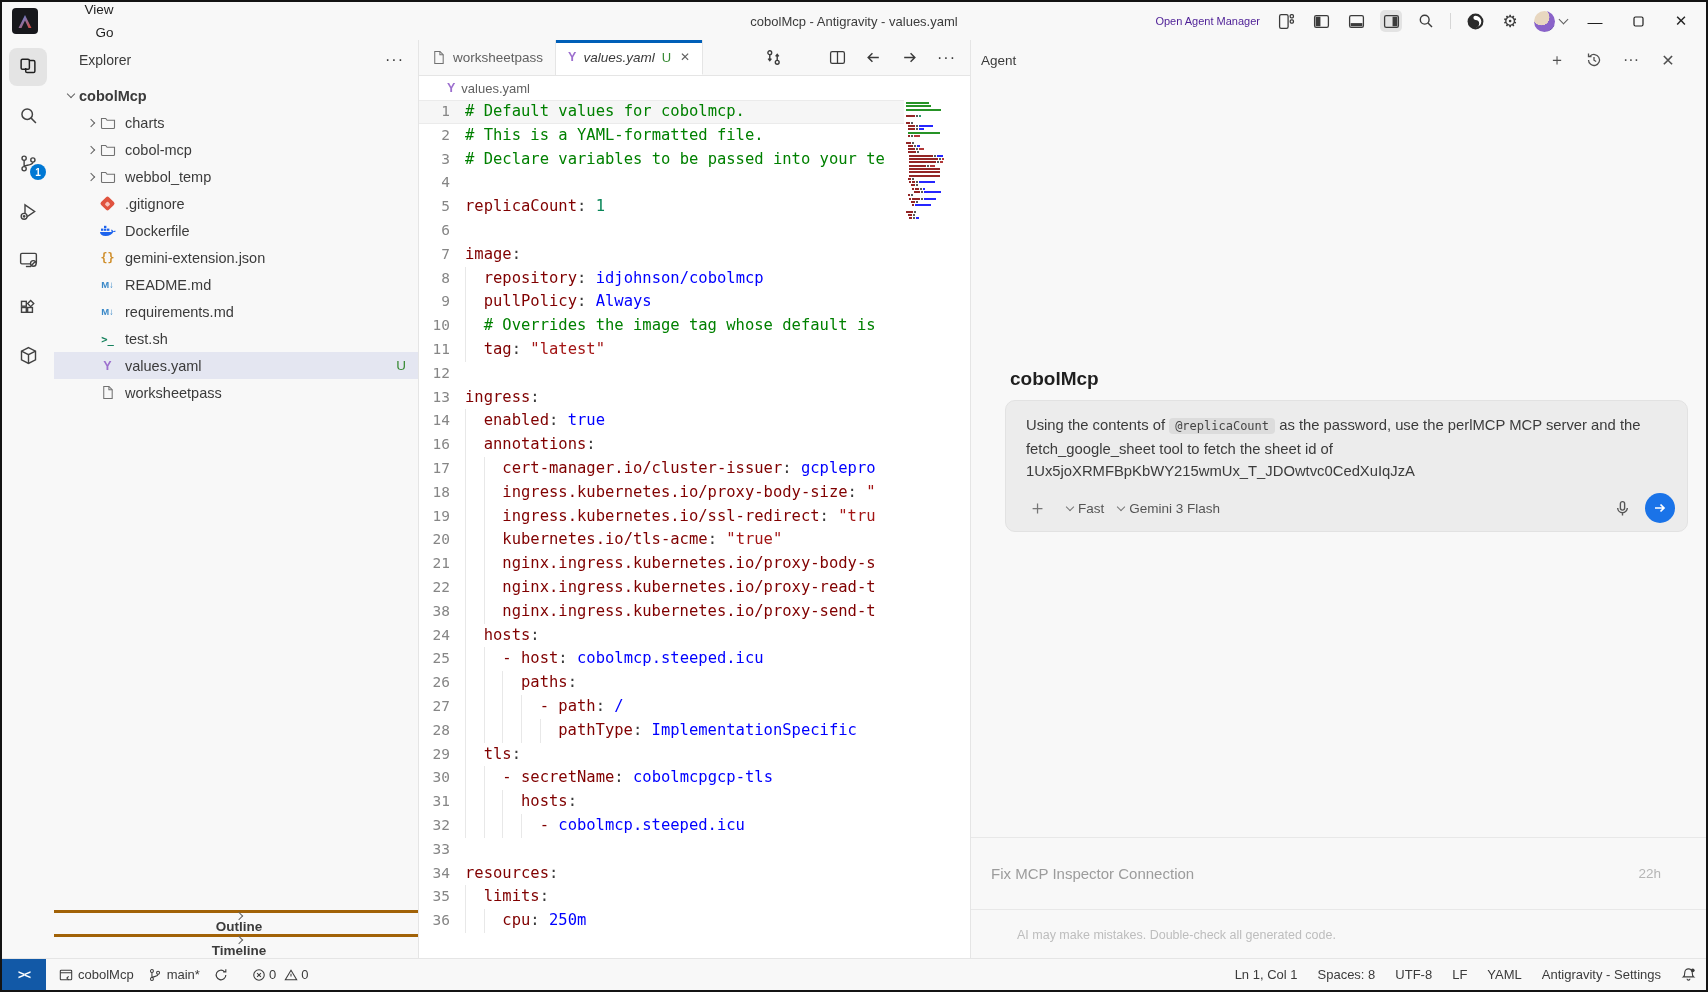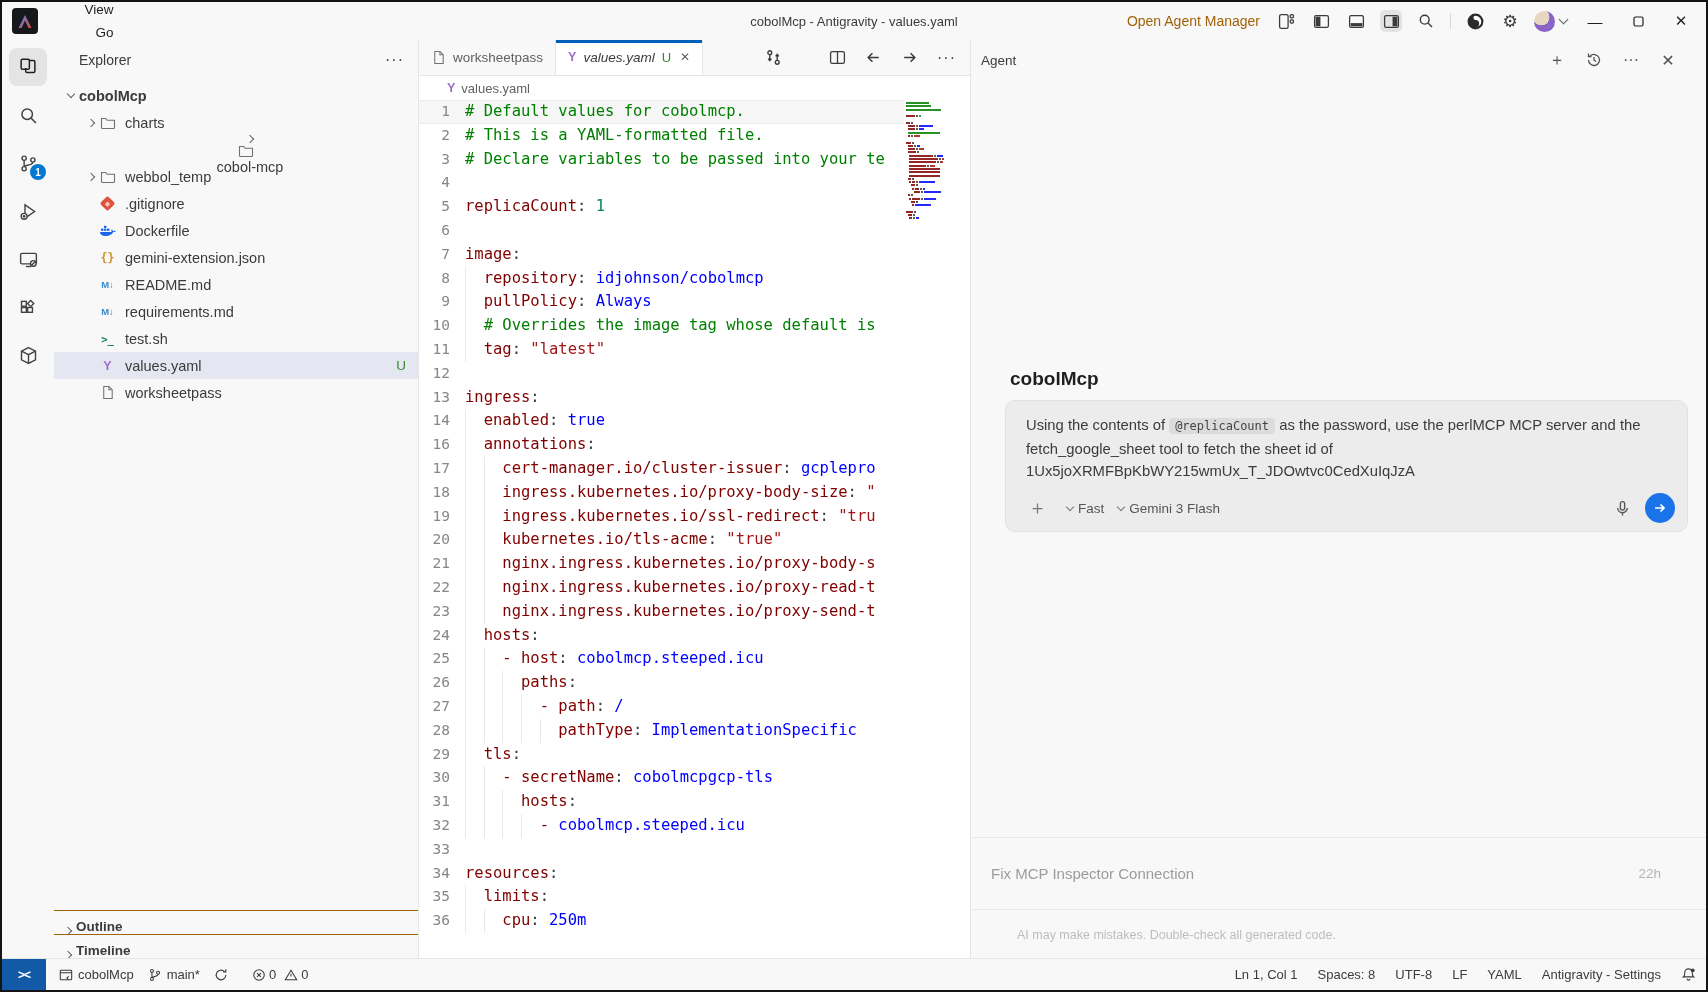--- a/index.html
+++ b/index.html
@@ -7,21 +7,21 @@
   .app{position:relative;width:1708px;height:992px;background:#f8f8f8;border:2px solid #141414;
        font-family:"Liberation Sans",sans-serif;color:#1f1f1f;overflow:hidden;}
 
   
   .titlebar{height:38px;display:flex;align-items:center;background:#f8f8f8;position:relative;padding-left:8px;}
   .logo{width:26px;height:26px;background:#17181c;border-radius:4px;display:flex;align-items:center;justify-content:center;margin:0 8px 0 2px;}
   .menu{display:flex;align-items:flex-end;flex-direction:column;}
   .menu-item{font-size:13.5px;padding:4px 9px;border-radius:5px;color:#1f1f1f;cursor:default;}
   .win-title{position:absolute;left:50%;top:50%;transform:translate(-50%,-50%);font-size:13px;color:#3b3b3b;white-space:nowrap;}
   .tb-right{margin-left:auto;display:flex;align-items:center;gap:13px;padding-right:10px;}
-  .tb-label{font-size:14px;color:#a16207;margin-right:2px;}
+  .tb-label{font-size:11px;color:#4c1d95;margin-right:2px;}
   .tb-ic{width:22px;height:22px;display:flex;align-items:center;justify-content:center;color:#3b3b3b;border-radius:5px;}
   .tb-ic.active{background:#e3e3e3;}
   .tb-sep{width:1px;height:16px;background:#d6d6d6;}
   .avatar{width:21px;height:21px;border-radius:50%;background:radial-gradient(circle at 35% 30%,#e8d7c0 0 40%,#8a63c9 41% 75%,#5b3fa0 76%);}
   .chev{width:7px;height:7px;border-right:1.5px solid #5f5f5f;border-bottom:1.5px solid #5f5f5f;transform:rotate(45deg);margin-top:-3px;}
   .win-btn{width:30px;height:28px;display:flex;align-items:center;justify-content:center;font-size:15px;color:#1f1f1f;}
 
   
   .main{position:absolute;top:38px;left:0;right:0;bottom:32px;display:flex;}
   
@@ -42,21 +42,21 @@
   .tr-chev .c-down{width:6px;height:6px;border-right:1.4px solid #646464;border-bottom:1.4px solid #646464;transform:rotate(45deg);margin-top:-3px;}
   .tr-icon{width:17px;height:17px;margin-right:9px;display:flex;align-items:center;justify-content:center;flex:none;}
   .tr-badge{margin-left:auto;margin-right:12px;color:#388a34;font-size:13.5px;}
   .ic-json{color:#cf8e2a;font-weight:bold;font-size:11.5px;font-family:"DejaVu Sans Mono",monospace;}
   .ic-md{color:#3b89c8;font-weight:bold;font-size:9.5px;}
   .ic-sh{color:#16825d;font-weight:bold;font-size:10.5px;font-family:"DejaVu Sans Mono",monospace;}
   .ic-yaml{color:#9c6fce;font-weight:bold;font-size:12.5px;}
   .ic-git{width:11px;height:11px;background:#e0533f;transform:rotate(45deg);border-radius:2px;position:relative;}
   .ic-git:after{content:"";position:absolute;left:3.5px;top:3.5px;width:4px;height:4px;background:#f8c3bb;border-radius:1px;}
   .sb-bottom{position:absolute;left:0;right:0;bottom:0;}
-  .sb-sec{height:24px;border-top:1px solid #a16207;display:flex;align-items:flex-end;padding-left:6px;font-size:13.5px;color:#3b3b3b;font-weight:bold;}
+  .sb-sec{height:24px;border-top:3px solid #a16207;display:flex;align-items:center;padding-left:6px;font-size:13.5px;color:#3b3b3b;font-weight:bold;flex-direction:column;}
   .sb-sec .tr-chev{width:16px;}
 
   
   .editor{flex:1;background:#fff;position:relative;border-right:1px solid #e5e5e5;min-width:0;}
   .tabbar{height:36px;background:#f8f8f8;border-bottom:1px solid #e5e5e5;display:flex;align-items:stretch;}
   .tab{display:flex;align-items:center;gap:7px;padding:0 12px;font-size:13.5px;color:#616161;border-right:1px solid #e5e5e5;position:relative;background:#f8f8f8;}
   .tab.active{background:#fff;color:#3b3b3b;border-bottom:1px solid #fff;}
   .tab.active:before{content:"";position:absolute;left:0;right:0;top:0;height:2.5px;background:#005fb8;}
   .tab .t-label.preview{font-style:italic;}
   .tab .t-mod{color:#388a34;font-size:13px;}
@@ -264,21 +264,21 @@
             <span class="tr-chev">
               <span class="c-right"></span>
             </span>
             <span class="tr-icon">
               <svg width="16" height="16" viewBox="0 0 16 16" fill="none" stroke="#717171" stroke-width="1.1">
                 <path d="M1.5 3.5h4.2l1.4 1.8h7.4v7.2a1 1 0 0 1-1 1h-11a1 1 0 0 1-1-1z"></path>
               </svg>
             </span>
             <span>charts</span>
           </div>
-          <div class="tree-row" style="padding-left: 28px; flex-direction: column;">
+          <div class="tree-row" style="padding-left: 28px;">
             <span class="tr-chev">
               <span class="c-right"></span>
             </span>
             <span class="tr-icon">
               <svg width="16" height="16" viewBox="0 0 16 16" fill="none" stroke="#717171" stroke-width="1.1">
                 <path d="M1.5 3.5h4.2l1.4 1.8h7.4v7.2a1 1 0 0 1-1 1h-11a1 1 0 0 1-1-1z"></path>
               </svg>
             </span>
             <span>cobol-mcp</span>
           </div>
@@ -434,21 +434,21 @@
           <div class="code-line"><span class="line-num">12</span><span class="line-body"></span></div>
           <div class="code-line"><span class="line-num">13</span><span class="line-body"><span class="tk-k">ingress</span><span class="tk-p">:</span></span></div>
           <div class="code-line"><span class="line-num">14</span><span class="line-body"><span class="guide">&nbsp;&nbsp;</span><span class="tk-k">enabled</span><span class="tk-p">: </span><span class="tk-v">true</span></span></div>
           <div class="code-line"><span class="line-num">16</span><span class="line-body"><span class="guide">&nbsp;&nbsp;</span><span class="tk-k">annotations</span><span class="tk-p">:</span></span></div>
           <div class="code-line"><span class="line-num">17</span><span class="line-body"><span class="guide">&nbsp;&nbsp;</span><span class="guide">&nbsp;&nbsp;</span><span class="tk-k">cert-manager.io/cluster-issuer</span><span class="tk-p">: </span><span class="tk-v">gcplepro</span></span></div>
           <div class="code-line"><span class="line-num">18</span><span class="line-body"><span class="guide">&nbsp;&nbsp;</span><span class="guide">&nbsp;&nbsp;</span><span class="tk-k">ingress.kubernetes.io/proxy-body-size</span><span class="tk-p">: </span><span class="tk-s">"</span></span></div>
           <div class="code-line"><span class="line-num">19</span><span class="line-body"><span class="guide">&nbsp;&nbsp;</span><span class="guide">&nbsp;&nbsp;</span><span class="tk-k">ingress.kubernetes.io/ssl-redirect</span><span class="tk-p">: </span><span class="tk-s">"tru</span></span></div>
           <div class="code-line"><span class="line-num">20</span><span class="line-body"><span class="guide">&nbsp;&nbsp;</span><span class="guide">&nbsp;&nbsp;</span><span class="tk-k">kubernetes.io/tls-acme</span><span class="tk-p">: </span><span class="tk-s">"true"</span></span></div>
           <div class="code-line"><span class="line-num">21</span><span class="line-body"><span class="guide">&nbsp;&nbsp;</span><span class="guide">&nbsp;&nbsp;</span><span class="tk-k">nginx.ingress.kubernetes.io/proxy-body-s</span></span></div>
           <div class="code-line"><span class="line-num">22</span><span class="line-body"><span class="guide">&nbsp;&nbsp;</span><span class="guide">&nbsp;&nbsp;</span><span class="tk-k">nginx.ingress.kubernetes.io/proxy-read-t</span></span></div>
-          <div class="code-line"><span class="line-num">23</span><span class="line-body"><span class="guide">&nbsp;&nbsp;</span><span class="guide">&nbsp;&nbsp;</span><span class="tk-k">nginx.ingress.kubernetes.io/proxy-send-t</span></span></div>
+          <div class="code-line"><span class="line-num">38</span><span class="line-body"><span class="guide">&nbsp;&nbsp;</span><span class="guide">&nbsp;&nbsp;</span><span class="tk-k">nginx.ingress.kubernetes.io/proxy-send-t</span></span></div>
           <div class="code-line"><span class="line-num">24</span><span class="line-body"><span class="guide">&nbsp;&nbsp;</span><span class="tk-k">hosts</span><span class="tk-p">:</span></span></div>
           <div class="code-line"><span class="line-num">25</span><span class="line-body"><span class="guide">&nbsp;&nbsp;</span><span class="guide">&nbsp;&nbsp;</span><span class="tk-d">- </span><span class="tk-k">host</span><span class="tk-p">: </span><span class="tk-v">cobolmcp.steeped.icu</span></span></div>
           <div class="code-line"><span class="line-num">26</span><span class="line-body"><span class="guide">&nbsp;&nbsp;</span><span class="guide">&nbsp;&nbsp;</span><span class="guide">&nbsp;&nbsp;</span><span class="tk-k">paths</span><span class="tk-p">:</span></span></div>
           <div class="code-line"><span class="line-num">27</span><span class="line-body"><span class="guide">&nbsp;&nbsp;</span><span class="guide">&nbsp;&nbsp;</span><span class="guide">&nbsp;&nbsp;</span><span class="guide">&nbsp;&nbsp;</span><span class="tk-d">- </span><span class="tk-k">path</span><span class="tk-p">: </span><span class="tk-v">/</span></span></div>
           <div class="code-line"><span class="line-num">28</span><span class="line-body"><span class="guide">&nbsp;&nbsp;</span><span class="guide">&nbsp;&nbsp;</span><span class="guide">&nbsp;&nbsp;</span><span class="guide">&nbsp;&nbsp;</span><span class="guide">&nbsp;&nbsp;</span><span class="tk-k">pathType</span><span class="tk-p">: </span><span class="tk-v">ImplementationSpecific</span></span></div>
           <div class="code-line"><span class="line-num">29</span><span class="line-body"><span class="guide">&nbsp;&nbsp;</span><span class="tk-k">tls</span><span class="tk-p">:</span></span></div>
           <div class="code-line"><span class="line-num">30</span><span class="line-body"><span class="guide">&nbsp;&nbsp;</span><span class="guide">&nbsp;&nbsp;</span><span class="tk-d">- </span><span class="tk-k">secretName</span><span class="tk-p">: </span><span class="tk-v">cobolmcpgcp-tls</span></span></div>
           <div class="code-line"><span class="line-num">31</span><span class="line-body"><span class="guide">&nbsp;&nbsp;</span><span class="guide">&nbsp;&nbsp;</span><span class="guide">&nbsp;&nbsp;</span><span class="tk-k">hosts</span><span class="tk-p">:</span></span></div>
           <div class="code-line"><span class="line-num">32</span><span class="line-body"><span class="guide">&nbsp;&nbsp;</span><span class="guide">&nbsp;&nbsp;</span><span class="guide">&nbsp;&nbsp;</span><span class="guide">&nbsp;&nbsp;</span><span class="tk-d">- </span><span class="tk-v">cobolmcp.steeped.icu</span></span></div>
           <div class="code-line"><span class="line-num">33</span><span class="line-body"></span></div>

